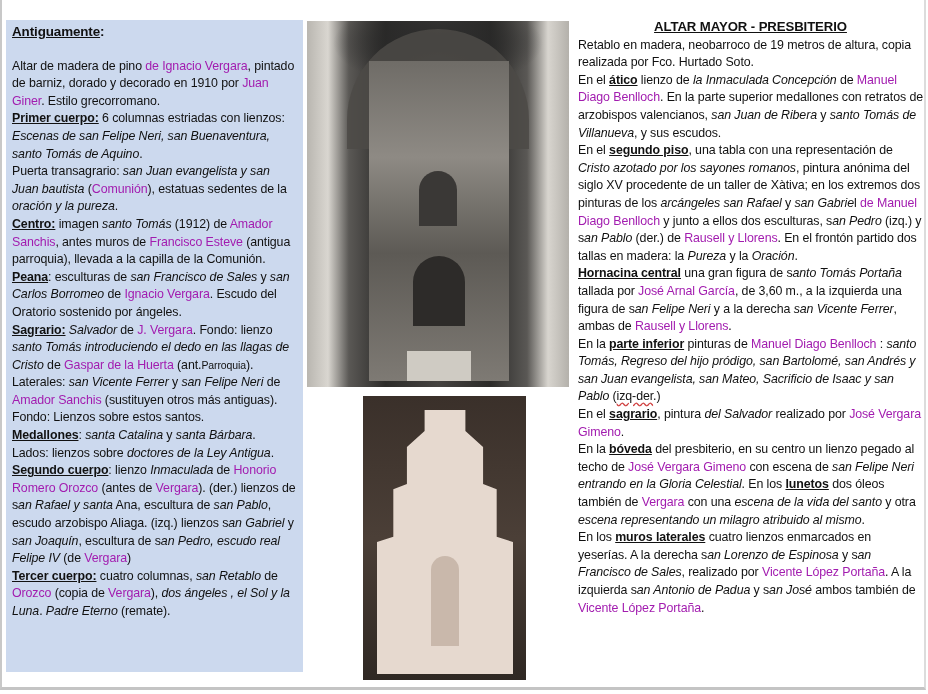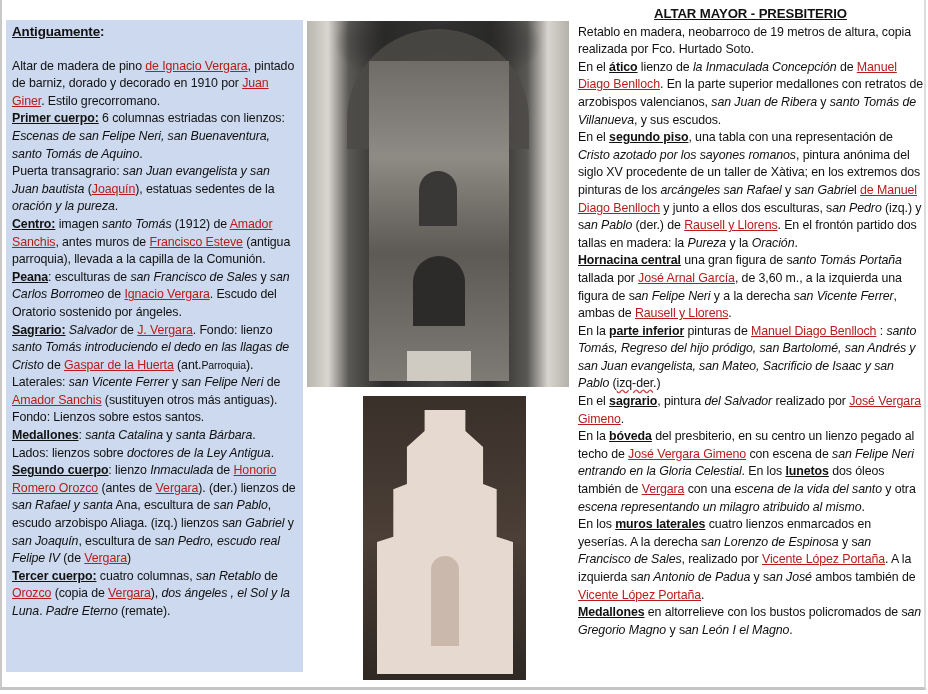--- a/index.html
+++ b/index.html
@@ -15,21 +15,21 @@
     border-bottom: 3px solid #c4c4c4; box-sizing: border-box;
   }
   .left-panel {
     position: absolute; left: 6px; top: 20px; width: 297px; height: 652px;
     background: #ccd9ee; box-sizing: border-box; padding: 3px 5px 0 6px;
     font-size: 12.4px; line-height: 17.6px; letter-spacing: -0.1px;
   }
   .left-panel .heading { font-weight: bold; font-size: 13.4px; }
   .left-panel .heading u { text-decoration: underline; }
   .spacer { height: 17px; }
-  .red { color: #b91c1c; text-decoration: underline; }
+  .red { color: #a21caf; }
   .small { font-size: 10.5px; margin-top: 30px; }
   i { font-style: italic; }
   b { font-weight: bold; text-decoration: underline; }
 
   .photo {
     position: absolute; overflow: hidden;
   }
   .photo-top {
     left: 307px; top: 21px; width: 262px; height: 366px;
     background:
@@ -69,38 +69,38 @@
     position: absolute; left: 68px; top: 160px; width: 28px; height: 90px;
     background: #c9b8ab; border-radius: 14px 14px 0 0;
   }
 
   .right-col {
     position: absolute; left: 578px; top: 5px; width: 345px;
     font-size: 12.4px; line-height: 17.6px; letter-spacing: -0.1px;
   }
   .right-col .title {
     text-align: center; font-weight: bold; font-size: 13.2px;
-    text-decoration: underline; margin-bottom: 1px;
+    text-decoration: underline; margin-bottom: 1px; margin-top: 13px;
   }
   .squig { text-decoration: underline wavy #d04040; }
 </style>
 </head>
 <body>
 
 <div class="frame"></div>
 
 <div class="left-panel">
   <div class="heading"><u>Antiguamente</u><span>:</span></div>
   <div class="spacer"></div>
 
   <div><span>Altar de madera de pino </span><span class="red">de Ignacio Vergara</span><span>, pintado de barniz, dorado y decorado  en 1910 por </span><span class="red">Juan Giner</span><span>. Estilo grecorromano.</span></div>
 
   <div><b>Primer cuerpo:</b><span>  6 columnas estriadas con lienzos: </span><i>Escenas de san Felipe Neri, san Buenaventura, santo Tomás de Aquino</i><span>.</span></div>
 
-  <div><span>Puerta transagrario: </span><i>san Juan evangelista y san Juan bautista</i><span> (</span><span class="red">Joaquín</span><span>), estatuas sedentes de la </span><i>oración y la pureza</i><span>.</span></div>
+  <div><span>Puerta transagrario: </span><i>san Juan evangelista y san Juan bautista</i><span> (</span><span class="red">Comunión</span><span>), estatuas sedentes de la </span><i>oración y la pureza</i><span>.</span></div>
 
   <div><b>Centro:</b><span> imagen </span><i>santo Tomás</i><span> (1912) de </span><span class="red">Amador Sanchis</span><span>, antes muros de </span><span class="red">Francisco Esteve</span><span> (antigua parroquia), llevada a la capilla de la Comunión.</span></div>
 
   <div><b>Peana</b><span>: esculturas  de </span><i>san Francisco de Sales</i><span> y </span><i>san Carlos Borromeo</i><span> de </span><span class="red">Ignacio Vergara</span><span>. Escudo del Oratorio sostenido por ángeles.</span></div>
 
   <div><b>Sagrario:</b><span> </span><i>Salvador</i><span> de </span><span class="red">J. Vergara</span><span>. Fondo: lienzo </span><i>santo Tomás introduciendo el dedo en las llagas de Cristo</i><span> de </span><span class="red">Gaspar de la Huerta</span><span> (ant.</span><span class="small">Parroquia</span><span>).</span></div>
 
   <div><span>Laterales: </span><i>san Vicente Ferrer</i><span> y </span><i>san Felipe Neri</i><span> de </span><span class="red">Amador Sanchis</span><span> (sustituyen otros más antiguas). Fondo: Lienzos sobre estos santos.</span></div>
 
   <div><b>Medallones</b><span>: </span><i>santa Catalina</i><span>  y </span><i>santa Bárbara</i><span>.</span></div>
@@ -138,14 +138,13 @@
   <div><b>Hornacina central</b><span> una gran figura de s</span><i>anto Tomás Portaña</i><span> tallada por </span><span class="red">José Arnal García</span><span>, de 3,60 m., a la izquierda una figura de s</span><i>an Felipe Neri</i><span> y a la derecha </span><i>san Vicente Ferrer</i><span>, ambas de </span><span class="red">Rausell y Llorens</span><span>.</span></div>
 
   <div><span>En la </span><b>parte inferior</b><span> pinturas de </span><span class="red">Manuel Diago Benlloch</span><span> : </span><i>santo Tomás, Regreso del hijo pródigo, san Bartolomé, san Andrés y san Juan evangelista, san Mateo, Sacrificio de Isaac y san Pablo</i><span> (</span><span class="squig">izq-der</span><span>.)</span></div>
 
   <div><span>En el </span><b>sagrario</b><span>, pintura </span><i>del Salvador</i><span> realizado por </span><span class="red">José Vergara Gimeno</span><span>.</span></div>
 
   <div><span>En la </span><b>bóveda</b><span> del presbiterio, en su centro un lienzo pegado al techo de </span><span class="red">José Vergara Gimeno</span><span> con escena de </span><i>san Felipe Neri entrando en la Gloria Celestial</i><span>. En los </span><b>lunetos</b><span> dos óleos también de </span><span class="red">Vergara</span><span> con una </span><i>escena de la vida del santo</i><span> y otra </span><i>escena representando un milagro atribuido al mismo</i><span>.</span></div>
 
   <div><span>En los </span><b>muros laterales</b><span> cuatro lienzos enmarcados en yeserías. A la derecha s</span><i>an Lorenzo de Espinosa</i><span>  y s</span><i>an Francisco de Sales</i><span>, realizado por </span><span class="red">Vicente López Portaña</span><span>. A la izquierda s</span><i>an Antonio de Padua</i><span> y s</span><i>an José</i><span> ambos también de </span><span class="red">Vicente López Portaña</span><span>.</span></div>
 
-  <div><b>Medallones</b><span> en altorrelieve con los bustos policromados de s</span><i>an Gregorio Magno</i><span> y s</span><i>an León I el Magno</i><span>.</span></div>
 </div>
 
 </body></html>

